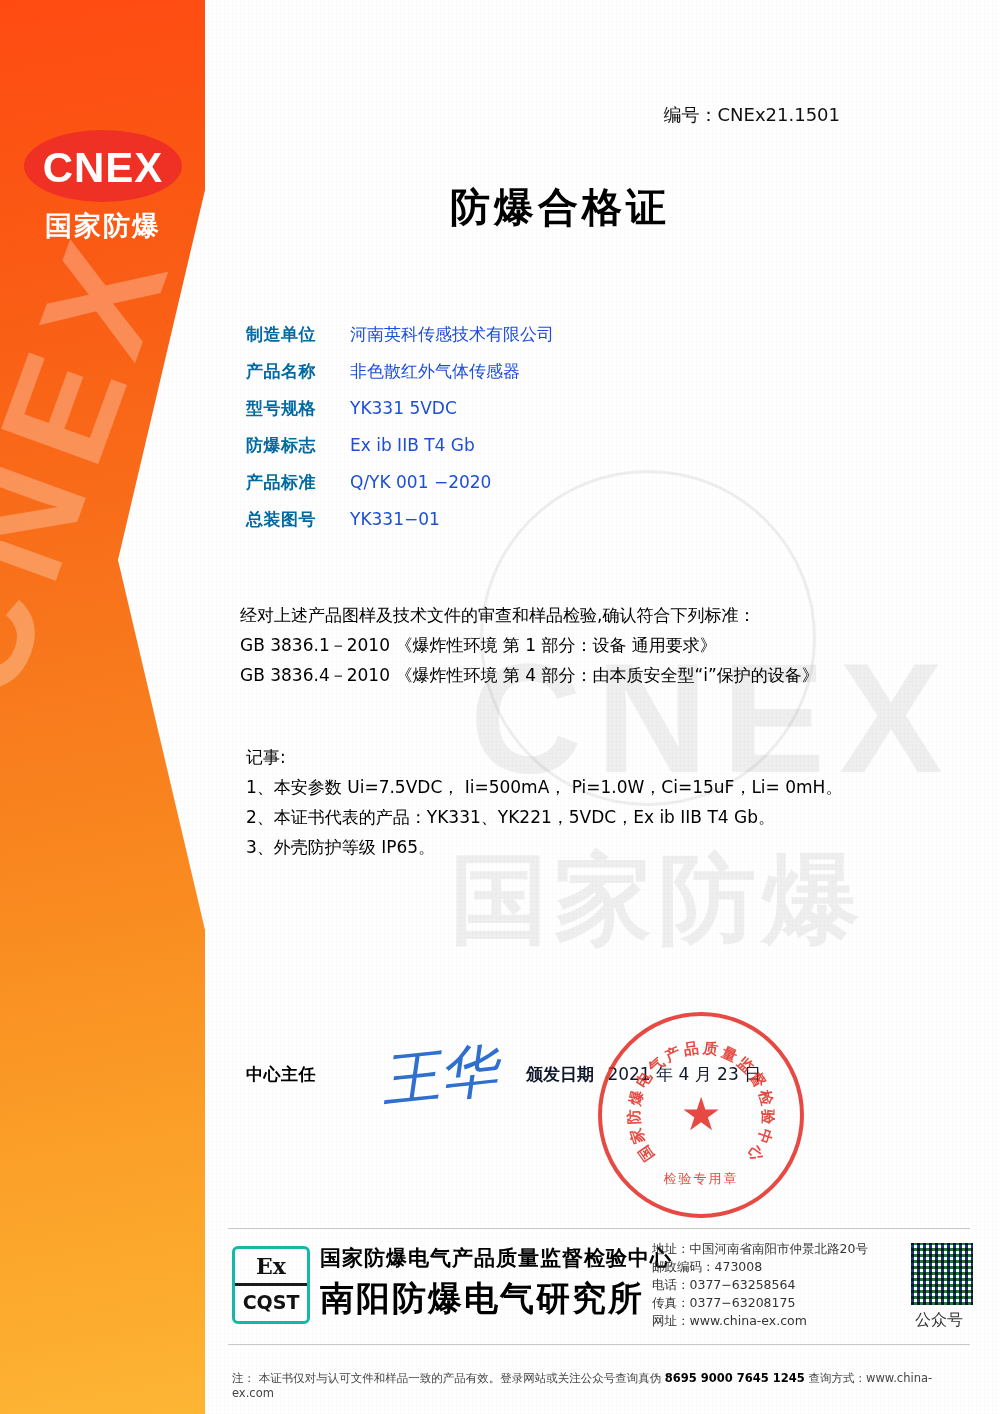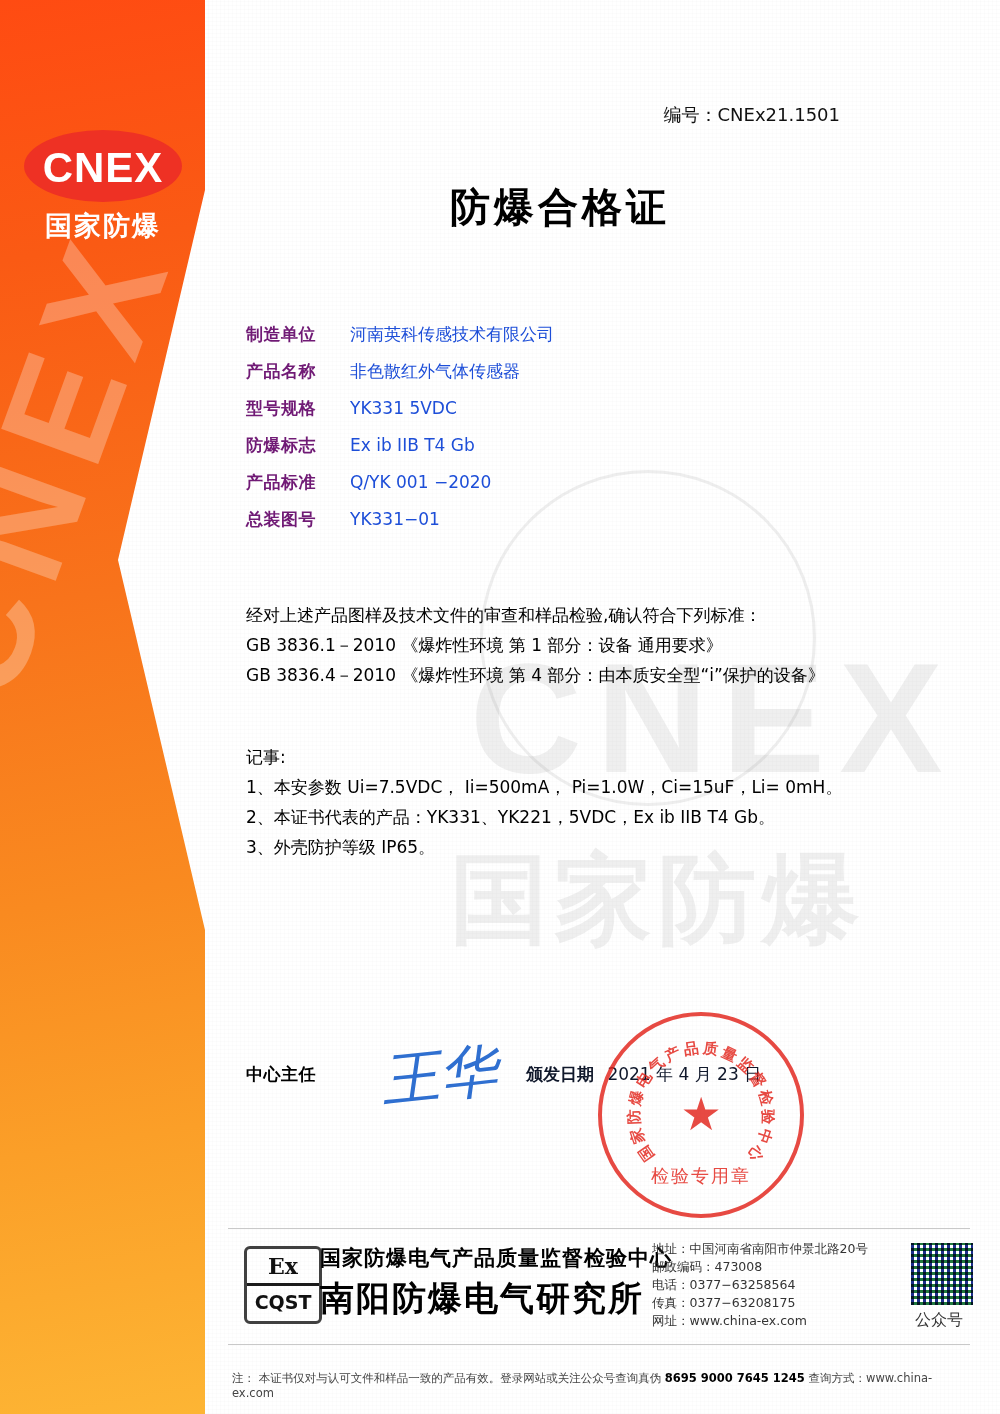--- a/index.html
+++ b/index.html
@@ -166,39 +166,39 @@
   .field-row {
     display: flex;
     align-items: flex-start;
     margin-bottom: 13px;
   }
   .field-label {
     width: 104px;
     flex: 0 0 104px;
     font-size: 17px;
     font-weight: bold;
-    color: #701a75;
+    color: #0369a1;
     font-family: "DejaVu Sans", sans-serif;
     letter-spacing: 0.5px;
     line-height: 24px;
   }
   .field-value {
     font-size: 17px;
     color: #1d4ed8;
     font-family: "DejaVu Sans", sans-serif;
     line-height: 24px;
   }
   .field-value .sub {
     display: block;
     margin-top: 6px;
   }
   
   .standards {
     position: absolute;
-    left: 246px;
+    left: 240px;
     top: 600px;
     width: 700px;
     font-size: 17px;
     color: #000;
     font-family: "DejaVu Sans", sans-serif;
     line-height: 30px;
   }
   
   .notes {
     position: absolute;
@@ -294,21 +294,21 @@
     font-weight: bold;
     font-family: "DejaVu Sans", sans-serif;
     transform-origin: 0 0;
   }
   .seal-bottom {
     position: absolute;
     left: 0;
     bottom: 26px;
     width: 198px;
     text-align: center;
-    font-size: 18px;
+    font-size: 13px;
     color: #e2231a;
     font-family: "DejaVu Sans", sans-serif;
     letter-spacing: 2px;
   }
   
   .footer-divider {
     position: absolute;
     left: 228px;
     top: 1228px;
     width: 742px;
@@ -317,25 +317,25 @@
   }
   .footer {
     position: absolute;
     left: 232px;
     top: 1240px;
     width: 742px;
     height: 120px;
   }
   .ex-mark {
     position: absolute;
-    left: 12px;
+    left: 0;
     top: 6px;
     width: 72px;
     height: 72px;
-    border: 3px solid #404040;
+    border: 3px solid #14b8a6;
     border-radius: 6px;
     overflow: hidden;
   }
   .ex-mark .top {
     height: 34px;
     line-height: 34px;
     text-align: center;
     font-size: 22px;
     font-weight: bold;
     font-family: "DejaVu Serif", serif;

